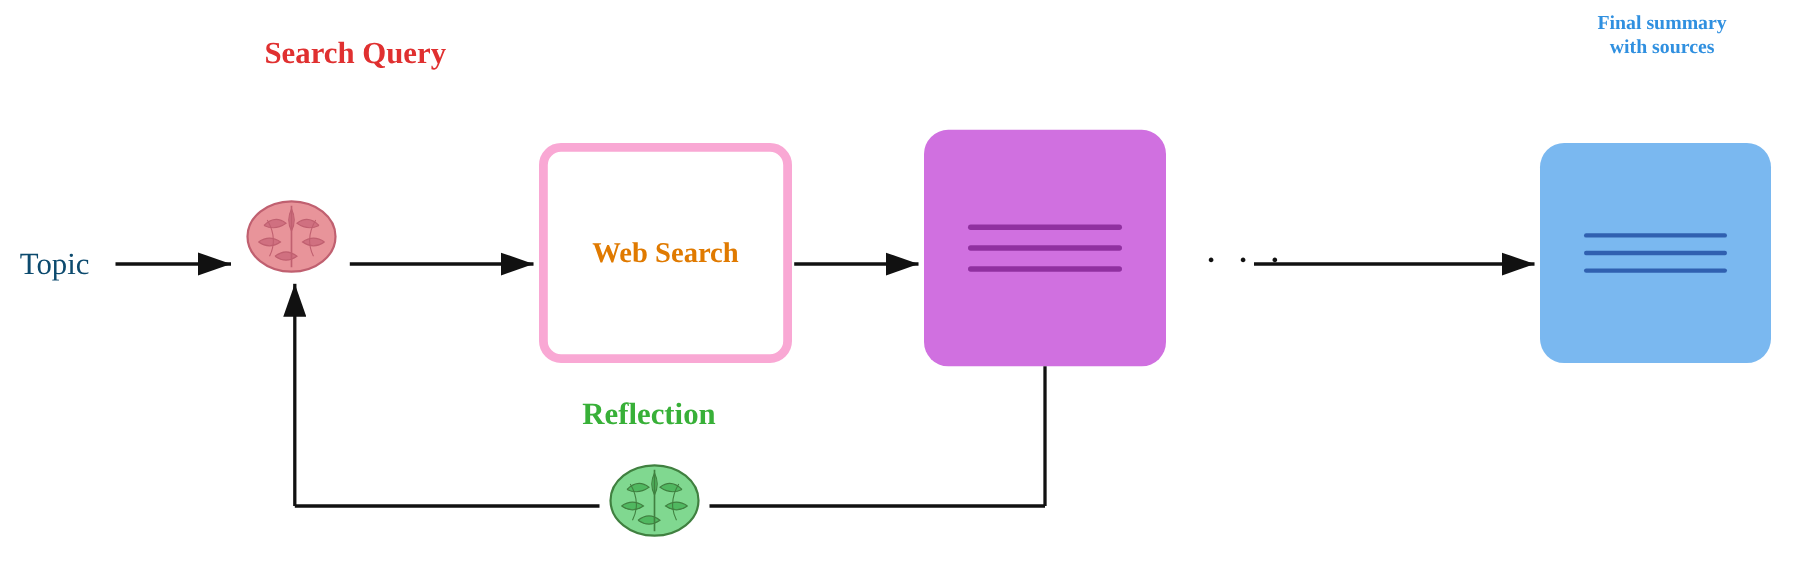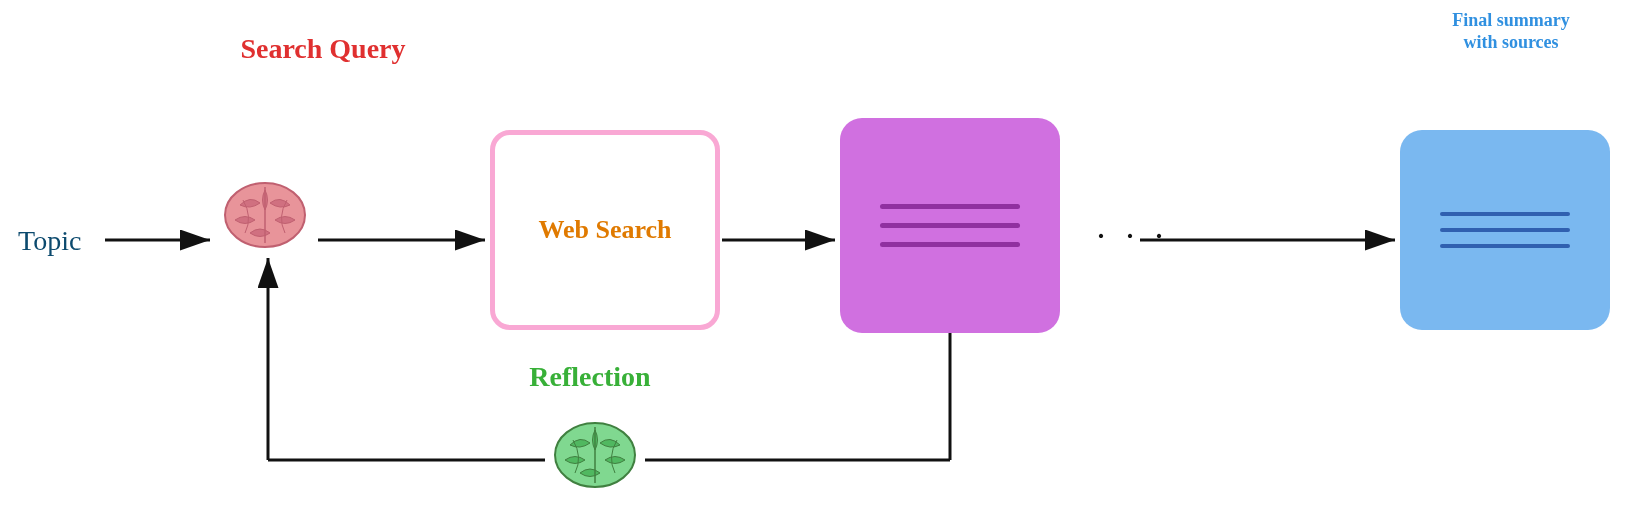--- a/index.html
+++ b/index.html
@@ -87,21 +87,21 @@
       height: 80px;
     }
 
     
     .web-search-box {
       position: absolute;
       top: 130px;
       left: 490px;
       width: 230px;
       height: 200px;
-      border: 5px solid #f9a8d4;
+      border: 8px solid #f9a8d4;
       border-radius: 20px;
       display: flex;
       align-items: center;
       justify-content: center;
       background: white;
     }
 
     .web-search-label {
       color: #e07a00;
       font-size: 26px;

